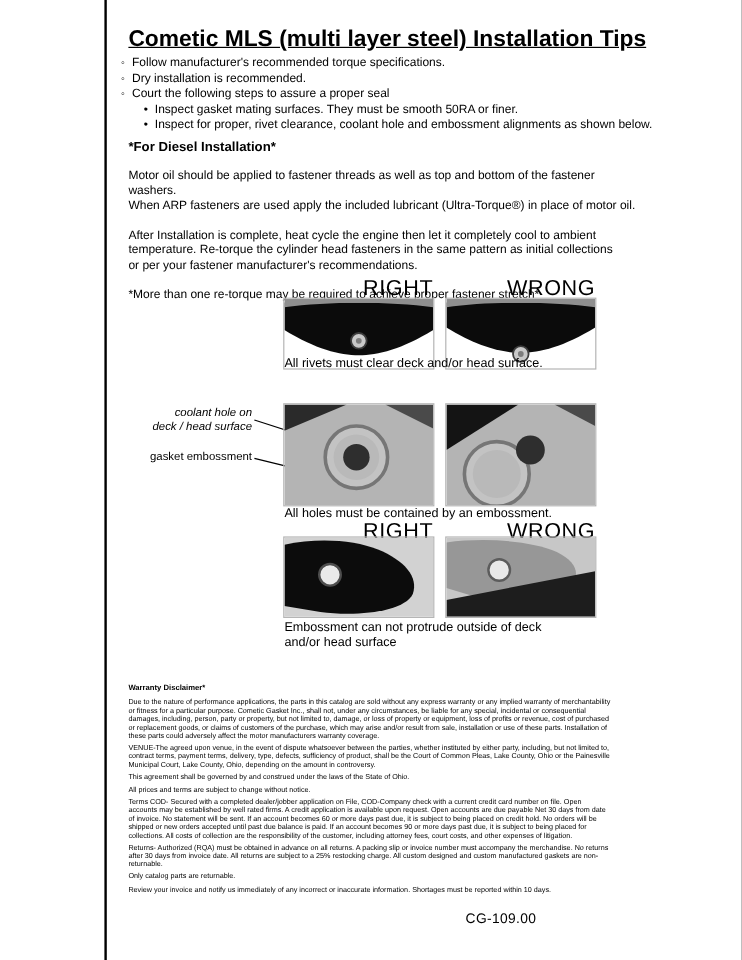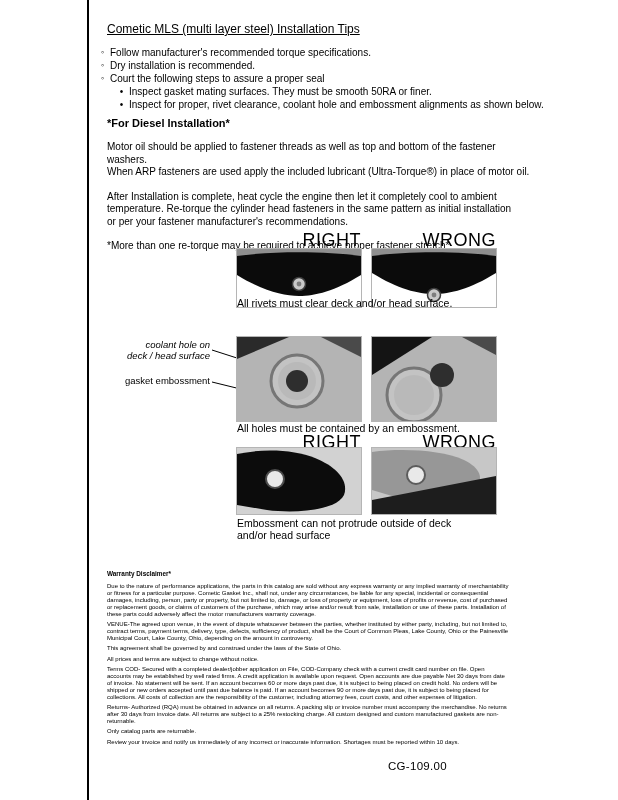--- a/index.html
+++ b/index.html
@@ -4,21 +4,21 @@
 <style>
   html,body{margin:0;padding:0;background:#888;}
   .page{
     position:relative;width:618px;height:800px;background:#ffffff;
     font-family:"Liberation Sans", sans-serif;color:#000;overflow:hidden;
     margin:0 auto;
   }
   .spine{position:absolute;left:87px;top:0;width:2px;height:800px;background:#000;}
 
   .title{position:absolute;left:107px;top:22px;margin:0;
-    font-size:12px;font-weight:normal;text-decoration:underline;}
+    font-size:19px;font-weight:bold;text-decoration:underline;}
 
   .tips{position:absolute;left:99px;top:46px;width:470px;}
   .li{display:flex;gap:4px;font-size:10px;line-height:13px;}
   .li .mk1{font-size:9px;line-height:13px;width:7px;text-align:center;}
   .li .mk2{font-size:10px;line-height:13px;width:7px;text-align:center;}
   .li.sub{margin-left:19px;}
 
   .diesel{position:absolute;left:107px;top:117px;width:430px;}
   .dhead{font-size:11px;font-weight:bold;margin:0 0 11px 0;}
   .body{font-size:10px;line-height:12.5px;margin:12px 0 11px 0;}
@@ -65,21 +65,21 @@
       <span class="mk2">•</span>
       <span>Inspect for proper, rivet clearance, coolant hole and embossment alignments as shown below.</span>
     </div>
   </div>
 
   <div class="diesel">
     <div class="dhead">*For Diesel Installation*</div>
     <p class="body pre">Motor oil should be applied to fastener threads as well as top and bottom of the fastener washers.
 When ARP fasteners are used apply the included lubricant (Ultra-Torque®) in place of motor oil.</p>
     <p class="body pre">After Installation is complete, heat cycle the engine then let it completely cool to ambient
-temperature. Re-torque the cylinder head fasteners in the same pattern as initial installation
+temperature. Re-torque the cylinder head fasteners in the same pattern as initial collections
 or per your fastener manufacturer's recommendations.</p>
     <p class="body">*More than one re-torque may be required to achieve proper fastener stretch*</p>
   </div>
 
   <div class="rw" style="left:237px;top:230px;">RIGHT</div>
   <div class="rw" style="left:372px;top:230px;">WRONG</div>
 
   <svg class="dimg" style="left:237px;top:249px;" width="124" height="58" viewBox="0 0 124 58">
     <rect width="124" height="58" fill="#ffffff"></rect>
     <path d="M0,3 H124 V26 C98,42 78,47 62,47 C46,47 26,42 0,26 Z" fill="#0b0b0b"></path>

